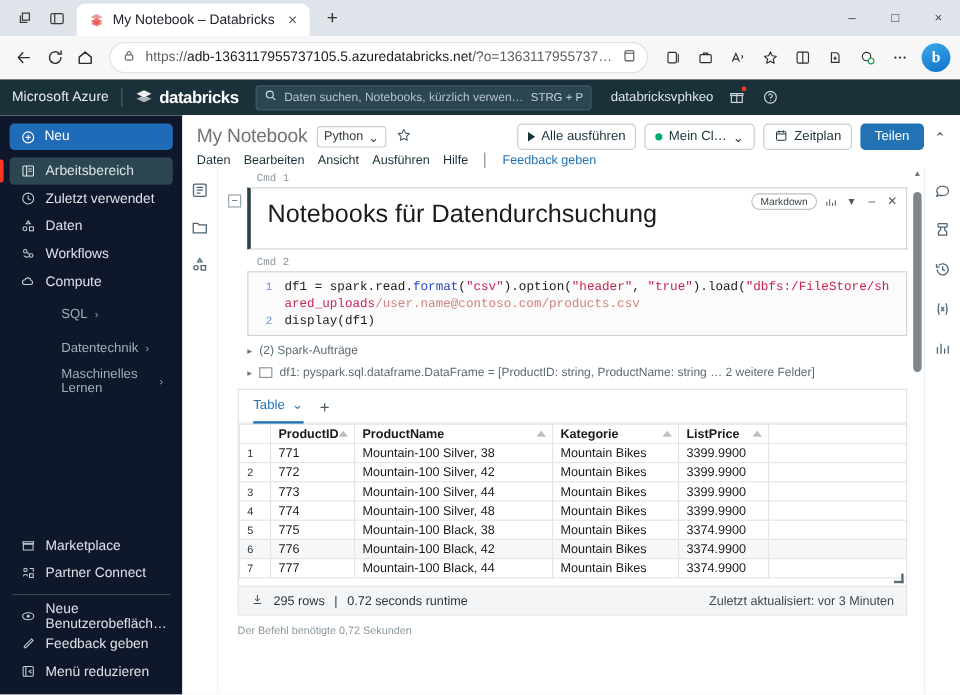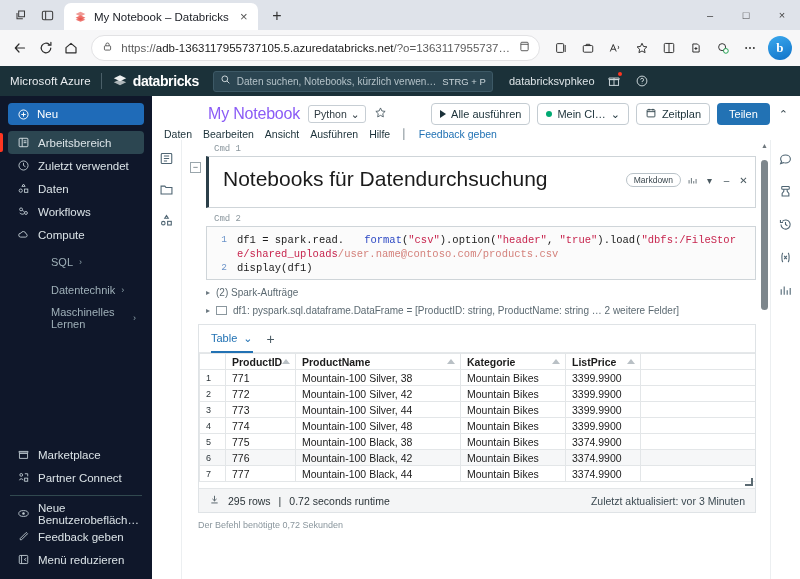--- a/index.html
+++ b/index.html
@@ -79,21 +79,21 @@
     height:24px; display:flex; align-items:center; padding:0 16px; font-size:11px; color:#9fb0b8; gap:6px; margin-top:4px;margin-left:35px;
   }
   .nav-sec .chev { font-size:9px; color:#8fa3ab; }
   .nav-spacer { flex:1; }
   .nav-divider { height:1px; background:#31494f; margin:6px 10px; }
 
   
   .nb-area { flex:1; display:flex; flex-direction:column; background:#fff; overflow:hidden; min-width:0;}
   .nb-header { padding:7px 10px 0 12px; background:#fff; flex:0 0 auto; }
   .nb-title-row { display:flex; align-items:center; gap:8px; }
-  .nb-title { font-size:16px; color:#8b5cf6; font-weight:normal; letter-spacing:-.2px;margin-left:44px;}
+  .nb-title { font-size:16px; color:#737373; font-weight:normal; letter-spacing:-.2px;}
   .lang-pill {
     border:1px solid #c7ced4; border-radius:3px; height:17px; padding:8px 5px; display:flex; align-items:center;
     gap:4px; font-size:10.5px; color:#2f3b42;
   }
   .star { color:#4a5a63; font-size:13px; }
   .nb-actions { margin-left:auto; display:flex; align-items:center; gap:7px; }
   .btn-outline {
     border:1px solid #c4ccd2; border-radius:4px; height:22px; padding:0 8px; display:flex; align-items:center;
     gap:5px; font-size:11px; color:#1b3139; background:#fff;
   }
@@ -118,29 +118,29 @@
   .nb-scroll { padding:4px 14px 0 8px; }
 
   .cmd-label { font-size:9px; color:#8a969d; margin:0 0 2px 24px; font-family:"Liberation Mono", monospace;}
   .cell-wrap { display:flex; align-items:flex-start; gap:5px; }
   .collapse-box { width:11px;height:11px;border:1px solid #9aa6ac; color:#4b5a61; font-size:9px; line-height:9px; text-align:center; margin-top:6px; flex:0 0 11px;}
   .cell {
     flex:1; border:1px solid #cfd5d9; background:#fff; position:relative; min-width:0;
   }
   .cell.md { border-left:3px solid #2b3f49; padding:10px 12px 14px 14px; min-height:52px;}
   .md-h1 { font-size:21px; color:#1b1b1b; font-weight:normal; }
-  .cell-tools { position:absolute; top:16px; right:6px; display:flex; align-items:center; gap:6px;}
+  .cell-tools { position:absolute; top:4px; right:6px; display:flex; align-items:center; gap:6px;}
   .pill-md { border:1px solid #b9c2c8; border-radius:9px; height:14px; padding:0 7px; display:flex; align-items:center; font-size:8.5px; color:#3a474e;}
   .tool-ic { color:#4b5a61; font-size:10px; display:flex;align-items:center;justify-content:center; width:11px;height:11px;}
 
   .cell.code { background:#fbfbfb; padding:6px 0 4px 0; }
   .code-line { display:flex; font-family:"Liberation Mono", monospace; font-size:10.5px; line-height:14px;}
   .ln { width:30px; flex:0 0 30px; text-align:right; padding-right:10px; color:#6b93c9; font-size:9.5px;}
   .code-txt { color:#1b1b1b; white-space:pre-wrap; word-break:break-all; padding-right:8px;}
-  .k-fn { color:#2d49c4;margin-left:20px; }
+  .k-fn { color:#2d49c4; }
   .k-str { color:#c7254e; }
   .k-path { color:#d4827c; }
 
   .res-line { display:flex; align-items:center; gap:6px; font-size:10px; color:#5c6a72; margin:7px 0 0 16px; }
   .res-line .arr { color:#6b7880; font-size:8px; }
   .res-ic { width:11px;height:9px;border:1px solid #8b979e; display:inline-block;}
 
   .tbl-box { border:1px solid #dfe3e6; margin:8px 0 0 8px; background:#fff; }
   .tbl-tabs { height:28px; display:flex; align-items:center; gap:14px; padding:0 12px; border-bottom:1px solid #e5e8ea;}
   .tbl-tab { font-size:11px; color:#2272b4; display:flex; align-items:center; gap:6px; height:28px; line-height:28px; border-bottom:2px solid #2272b4;}

